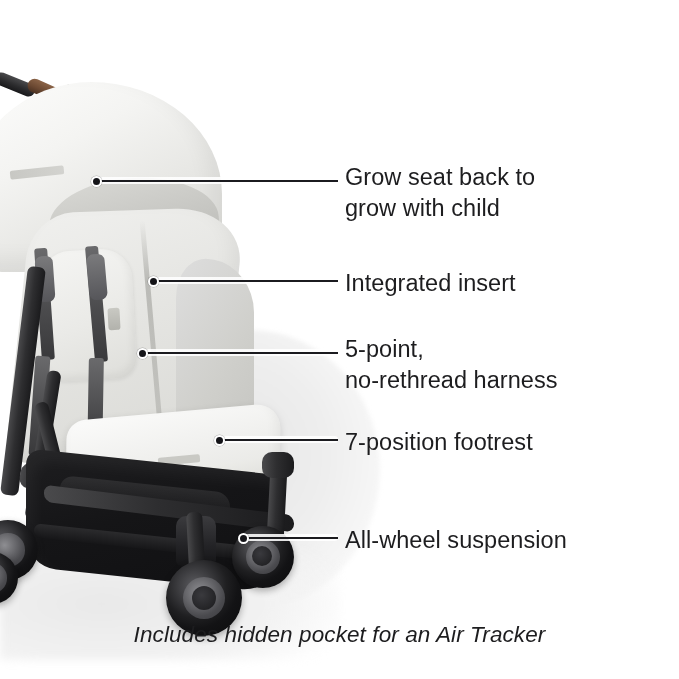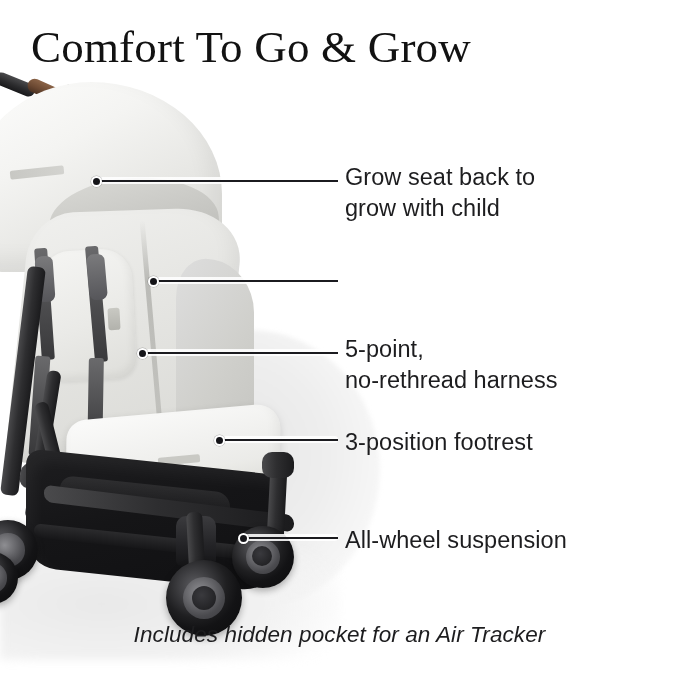--- a/index.html
+++ b/index.html
@@ -335,21 +335,20 @@
     font-weight: 400;
     color: #1d1d1f;
     letter-spacing: 0.1px;
   }
 </style>
 </head>
 <body>
 
 <div id="infographic">
 
-  <div class="title">Comfort To Go &amp; Grow</div>
 
   <div class="halo"></div>
   <div class="floor-shade"></div>
 
   <div class="product">
     <div class="handle-tube"></div>
     <div class="handle-grip"></div>
     <div class="handle-stem"></div>
 
     <div class="canopy"></div>
@@ -403,31 +402,32 @@
 
   <div class="leader-halo" style="left:96px; top:177px; width:242px;"></div>
   <div class="leader" style="left:96px; top:180px; width:242px;"></div>
   <div class="dot" style="left:91px; top:176px;"></div>
   <div class="callout" style="top:162px;">Grow seat back to
 grow with child</div>
 
   <div class="leader-halo" style="left:153px; top:277px; width:185px;"></div>
   <div class="leader" style="left:153px; top:280px; width:185px;"></div>
   <div class="dot" style="left:148px; top:276px;"></div>
+  <div class="callout" style="top:268px;">Integrated insert</div>
 
   <div class="leader-halo" style="left:142px; top:349px; width:196px;"></div>
   <div class="leader" style="left:142px; top:352px; width:196px;"></div>
   <div class="dot" style="left:137px; top:348px;"></div>
   <div class="callout" style="top:334px;">5-point,
 no-rethread harness</div>
 
   <div class="leader-halo" style="left:219px; top:436px; width:119px;"></div>
   <div class="leader" style="left:219px; top:439px; width:119px;"></div>
   <div class="dot" style="left:214px; top:435px;"></div>
-  <div class="callout" style="top:427px;">3-position footrest</div>
+  <div class="callout" style="top:427px;">7-position footrest</div>
 
   <div class="leader-halo" style="left:243px; top:534px; width:95px;"></div>
   <div class="leader" style="left:243px; top:537px; width:95px;"></div>
   <div class="dot" style="left:238px; top:533px;"></div>
   <div class="callout" style="top:525px;text-align:center;">All-wheel suspension</div>
 
   <div class="caption">Includes hidden pocket for an Air Tracker</div>
 
 </div>
 

